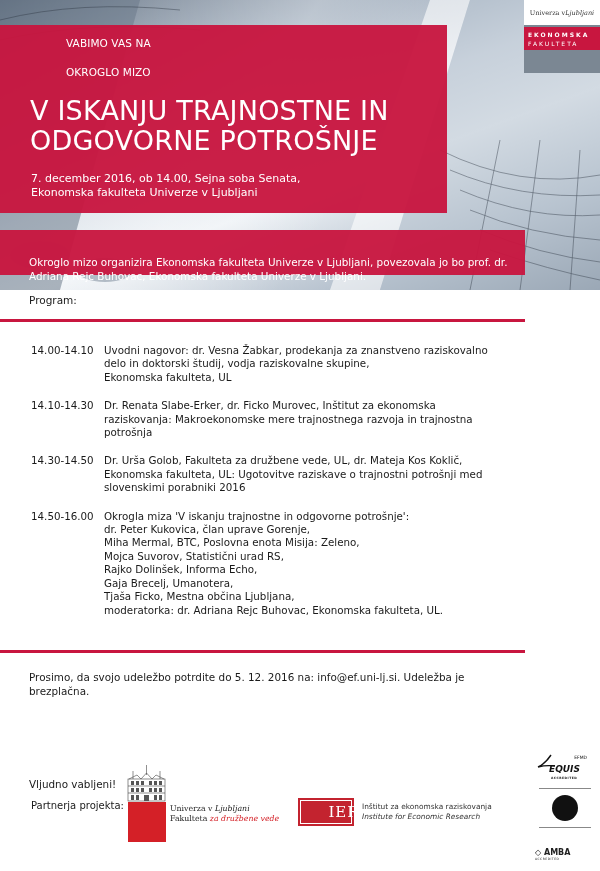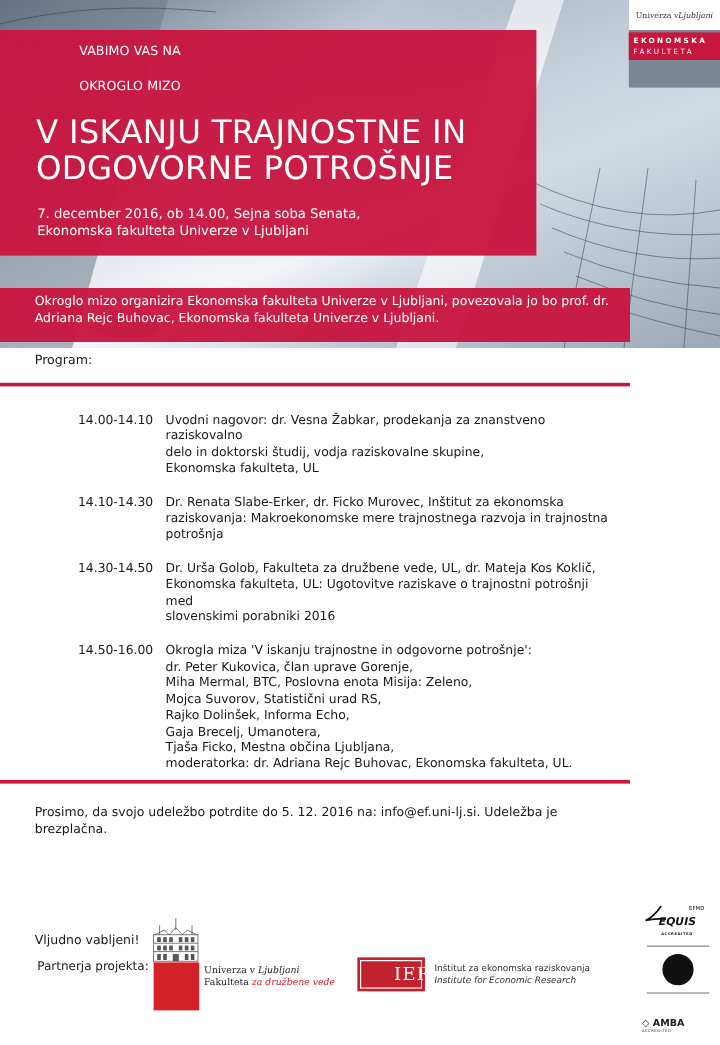--- a/index.html
+++ b/index.html
@@ -43,32 +43,32 @@
   .rb-k2 { top: 41px; }
   .rb-title {
     position: absolute; left: 30px; top: 71px; width: 410px;
     font-size: 27px; line-height: 30px; font-weight: normal; letter-spacing: 0.2px;
   }
   .rb-date {
     position: absolute; left: 31px; top: 147px; font-size: 11px; line-height: 14px;
   }
 
   .red-bar {
-    position: absolute; left: 0; top: 240px; width: 525px; height: 45px;
+    position: absolute; left: 0; top: 230px; width: 525px; height: 45px;
     background: rgba(200, 22, 63, 0.96); color: #fff;
-    font-size: 10.4px; line-height: 14px; padding: 4px 0 0 29px;
+    font-size: 10.4px; line-height: 14px; padding: 25px 0 0 29px;
   }
 
   .program-label { position: absolute; left: 29px; top: 294px; font-size: 10.5px; }
   .divider { position: absolute; left: 0; width: 525px; height: 3px; background: #c8163f; }
   .div1 { top: 319px; }
   .div2 { top: 650px; }
 
   .agenda { position: absolute; left: 31px; top: 344px; width: 480px; }
-  .agenda-item { display: flex; margin-bottom: 15px; font-size: 10.3px; line-height: 13.4px; margin-left: 34px; }
+  .agenda-item { display: flex; margin-bottom: 15px; font-size: 10.3px; line-height: 13.4px; }
   .agenda-time { width: 73px; flex: none; }
   .agenda-text { flex: 1; white-space: pre-line; }
 
   .rsvp { position: absolute; left: 29px; top: 670px; width: 480px; font-size: 10.4px; line-height: 14px; }
   .closing { position: absolute; left: 29px; top: 730px; font-size: 10.4px; margin-top: 48px; }
 
   .partners-label { position: absolute; left: 31px; top: 800px; font-size: 10px; }
 
   .fdv-logo { position: absolute; left: 127px; top: 765px; width: 160px; height: 78px; }
   .fdv-building { position: absolute; left: 0; top: 0; width: 39px; height: 37px; }

